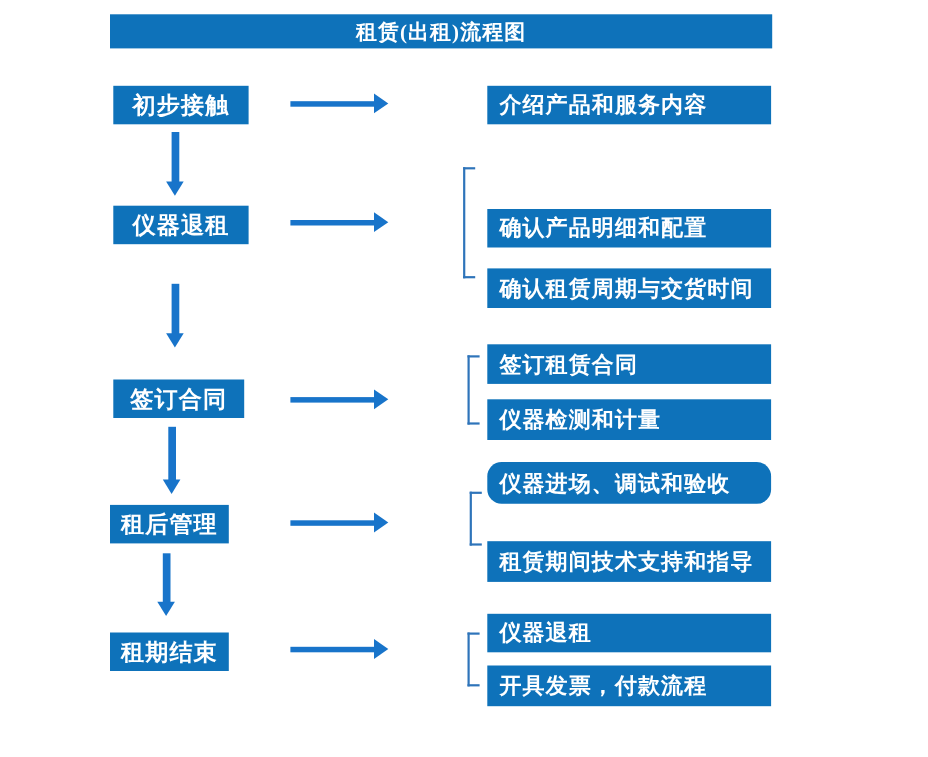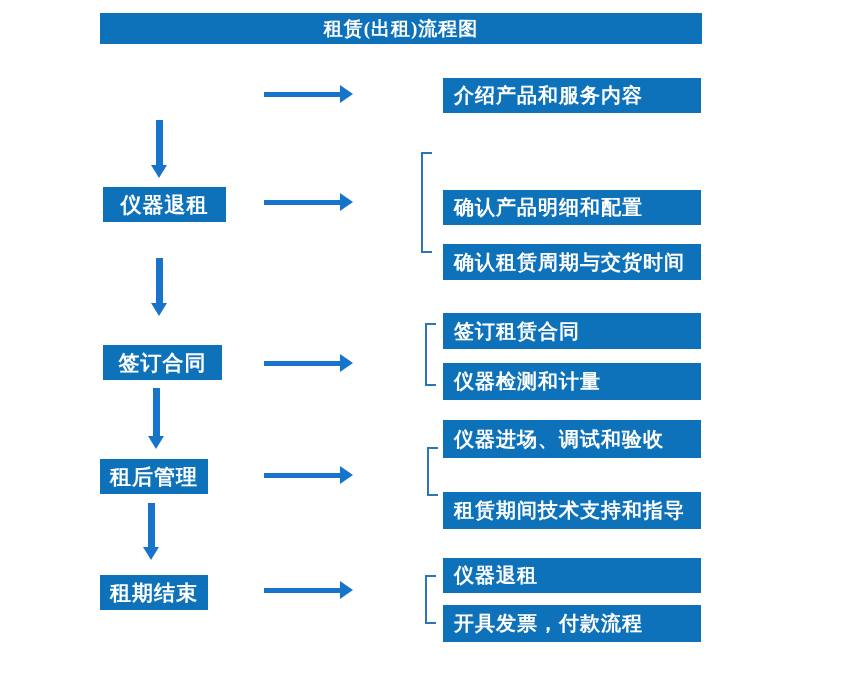--- a/index.html
+++ b/index.html
@@ -74,31 +74,32 @@
     box-sizing:border-box;
   }
 </style>
 </head>
 <body>
 
 <div class="canvas">
 
   <div class="title-bar">租赁(出租)流程图</div>
 
+  <div class="step-box" style="left:103px;top:78px;width:123px;height:35px;">初步接触</div>
   <div class="step-box" style="left:103px;top:187px;width:123px;height:35px;">仪器退租</div>
   <div class="step-box" style="left:103px;top:345px;width:119px;height:35px;">签订合同</div>
   <div class="step-box" style="left:100px;top:459px;width:108px;height:35px;">租后管理</div>
   <div class="step-box" style="left:100px;top:575px;width:108px;height:35px;">租期结束</div>
 
   <div class="detail-box" style="top:78px;height:35px;">介绍产品和服务内容</div>
   <div class="detail-box" style="top:150px;height:35px;margin-top:40px;">确认产品明细和配置</div>
   <div class="detail-box" style="top:244px;height:36px;">确认租赁周期与交货时间</div>
   <div class="detail-box" style="top:313px;height:36px;">签订租赁合同</div>
   <div class="detail-box" style="top:363px;height:37px;">仪器检测和计量</div>
-  <div class="detail-box" style="top:420px;height:38px;">仪器进场、调试和验收</div>
+  <div class="detail-box" style="top:420px;height:38px;border-radius:13px;">仪器进场、调试和验收</div>
   <div class="detail-box" style="top:492px;height:37px;">租赁期间技术支持和指导</div>
   <div class="detail-box" style="top:558px;height:35px;">仪器退租</div>
   <div class="detail-box" style="top:605px;height:37px;">开具发票，付款流程</div>
 
   <div class="h-arrow" style="top:85px;">
     <div class="shaft"></div>
     <div class="head"></div>
   </div>
   <div class="h-arrow" style="top:193px;">
     <div class="shaft"></div>

